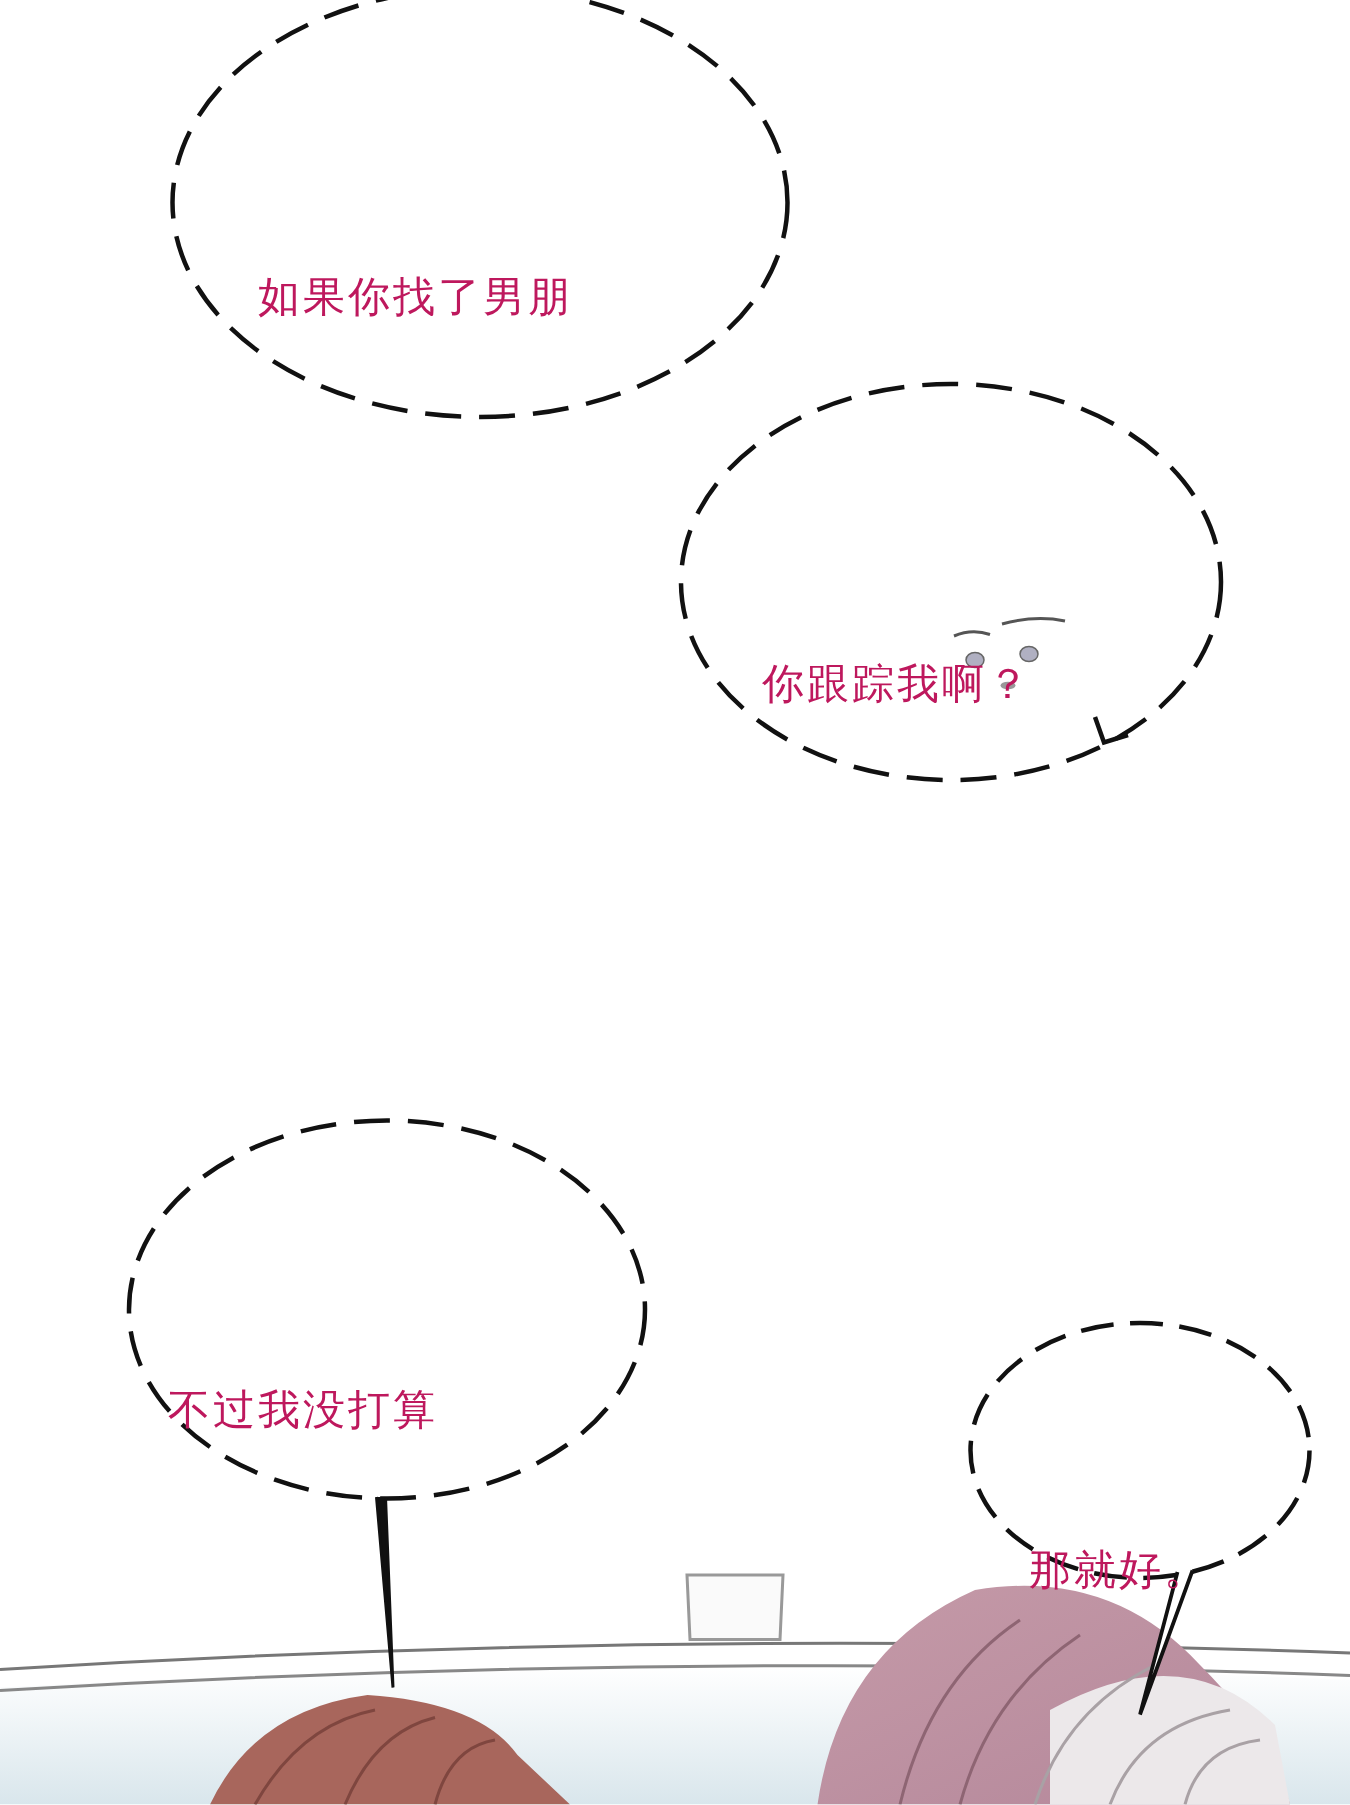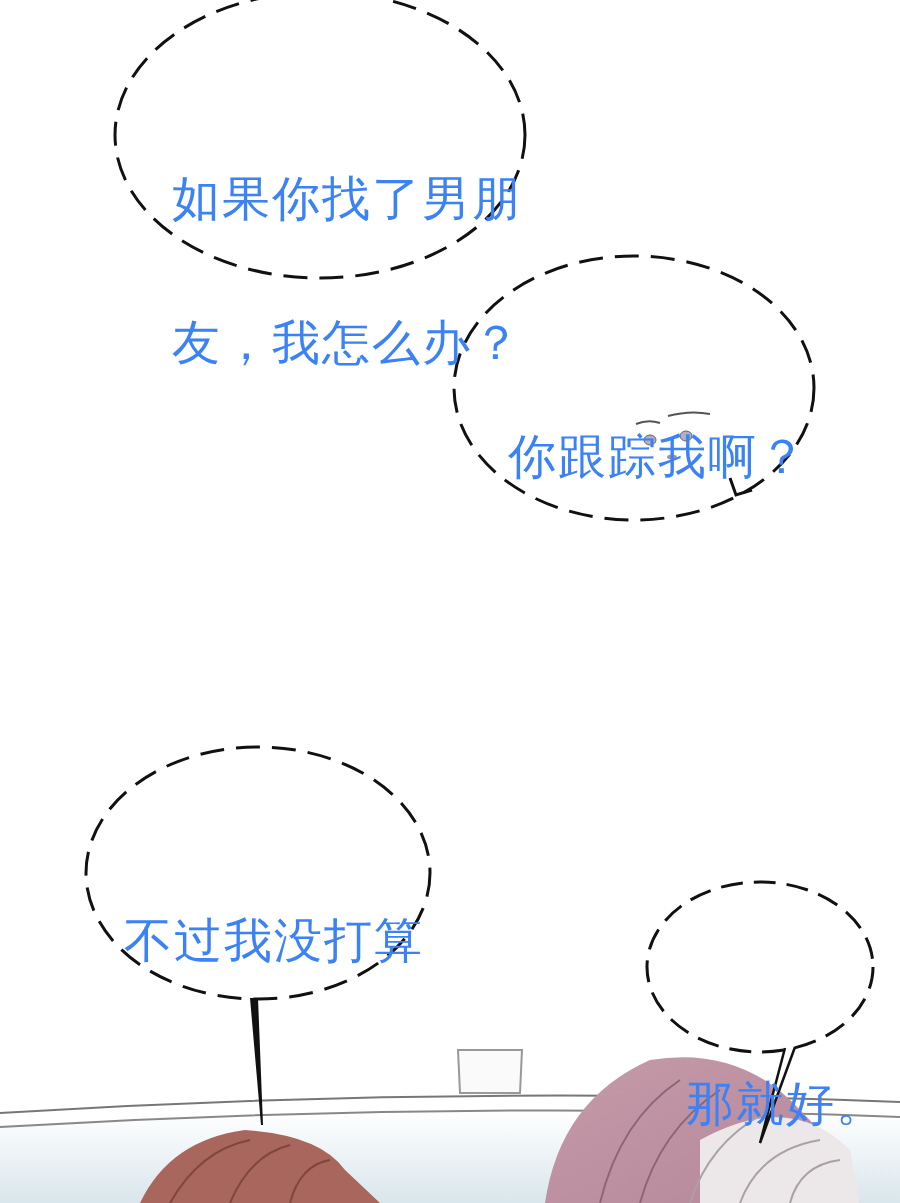--- a/index.html
+++ b/index.html
@@ -1,19 +1,19 @@
 <!DOCTYPE html>
 <html><head>
 <meta charset="utf-8">
 <style>
   html, body { margin:0; padding:0; }
   body { width:900px; height:1203px; background:#ffffff; position:relative; overflow:hidden;
          font-family:"DejaVu Sans", "Liberation Sans", sans-serif; }
   .layer { position:absolute; left:0; top:0; width:900px; height:1203px; }
-  .bubble-text { position:absolute; color:#3b82f6; font-size:48px; line-height:48px; letter-spacing:2px; white-space:pre; }
+  .bubble-text { position:absolute; color:#be185d; font-size:28px; line-height:48px; letter-spacing:2px; white-space:pre; }
 </style>
 </head>
 <body>
 
 <svg class="layer" viewBox="0 0 900 1203" xmlns="http://www.w3.org/2000/svg">
   <defs>
     <linearGradient id="glass" x1="0" y1="0" x2="0" y2="1">
       <stop offset="0" stop-color="#ffffff"></stop>
       <stop offset="1" stop-color="#d9e6ec"></stop>
     </linearGradient>
@@ -70,26 +70,25 @@
   </g>
 
   <g>
     <ellipse cx="760" cy="967" rx="113" ry="85" fill="#fff" stroke="#111" stroke-width="3" stroke-dasharray="22 11"></ellipse>
     <path d="M785 1048 L760 1143 L795 1047" fill="#fff" stroke="#111" stroke-width="2.5"></path>
   </g>
 </svg>
 
 <div class="bubble-text" style="left:172px; top:78px;">
   <div>如果你找了男朋</div>
-  <div>友，我怎么办？</div>
 </div>
 
 <div class="bubble-text" style="left:508px; top:336px;">
   <div>你跟踪我啊？</div>
 </div>
 
-<div class="bubble-text" style="left:124px; top:820px;">
+<div class="bubble-text" style="left:112px; top:820px;">
   <div>不过我没打算</div>
 </div>
 
-<div class="bubble-text" style="left:686px; top:983px;">
+<div class="bubble-text" style="left:686px; top:927px;">
   <div>那就好。</div>
 </div>
 
 </body></html>

